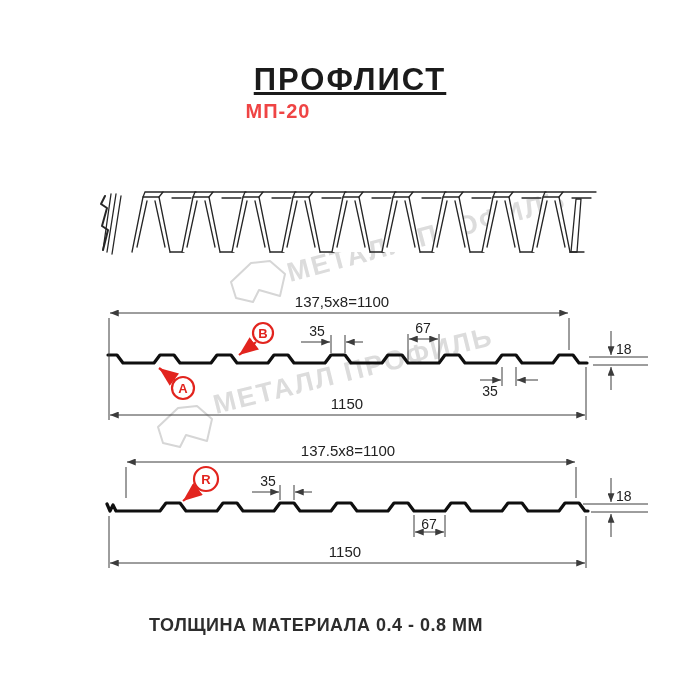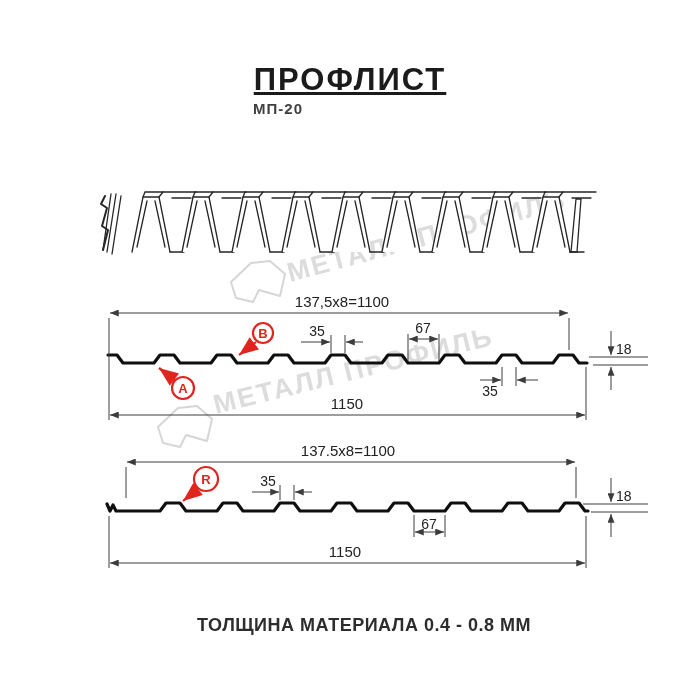--- a/index.html
+++ b/index.html
@@ -1,23 +1,23 @@
 <!DOCTYPE html>
 <html><head>
 <meta charset="utf-8">
 <style>
   html,body{margin:0;padding:0;background:#ffffff;}
   .page{position:relative;width:700px;height:700px;background:#ffffff;overflow:hidden;
         font-family:"Liberation Sans",sans-serif;}
   .title{position:absolute;top:62px;left:0;width:700px;text-align:center;
          font-size:31px;font-weight:800;letter-spacing:2px;color:#1b1b1b;text-decoration:underline;}
   .subtitle{position:absolute;top:100px;left:0;width:556px;text-align:center;
-         font-size:15px;font-weight:700;letter-spacing:1px;color:#404040;}
+         font-size:20px;font-weight:700;letter-spacing:1px;color:#ef4444;}
   .footer{position:absolute;top:615px;left:0;width:632px;text-align:center;
-         font-size:18px;font-weight:700;letter-spacing:.5px;color:#2d2d2d;margin-left:48px;}
+         font-size:18px;font-weight:700;letter-spacing:.5px;color:#2d2d2d;}
   svg{position:absolute;top:0;left:0;}
   .prof{stroke:#0f0f0f;stroke-width:3.2;fill:none;stroke-linejoin:round;stroke-linecap:round;}
   .dim{stroke:#3c3c3c;stroke-width:1;fill:none;}
   .dtxt{font-family:"Liberation Sans",sans-serif;font-size:15px;fill:#222222;}
   .stxt{font-family:"Liberation Sans",sans-serif;font-size:14px;fill:#222222;}
   .red{stroke:#e2241e;fill:none;stroke-width:2.2;}
   .rtxt{font-family:"Liberation Sans",sans-serif;font-size:13px;font-weight:bold;fill:#e2241e;}
   .wmt{font-family:"Liberation Sans",sans-serif;font-size:27px;font-weight:bold;
        letter-spacing:2px;fill:#dcdcdc;}
   .wml{stroke:#d6d6d6;stroke-width:2;fill:none;stroke-linejoin:round;}

